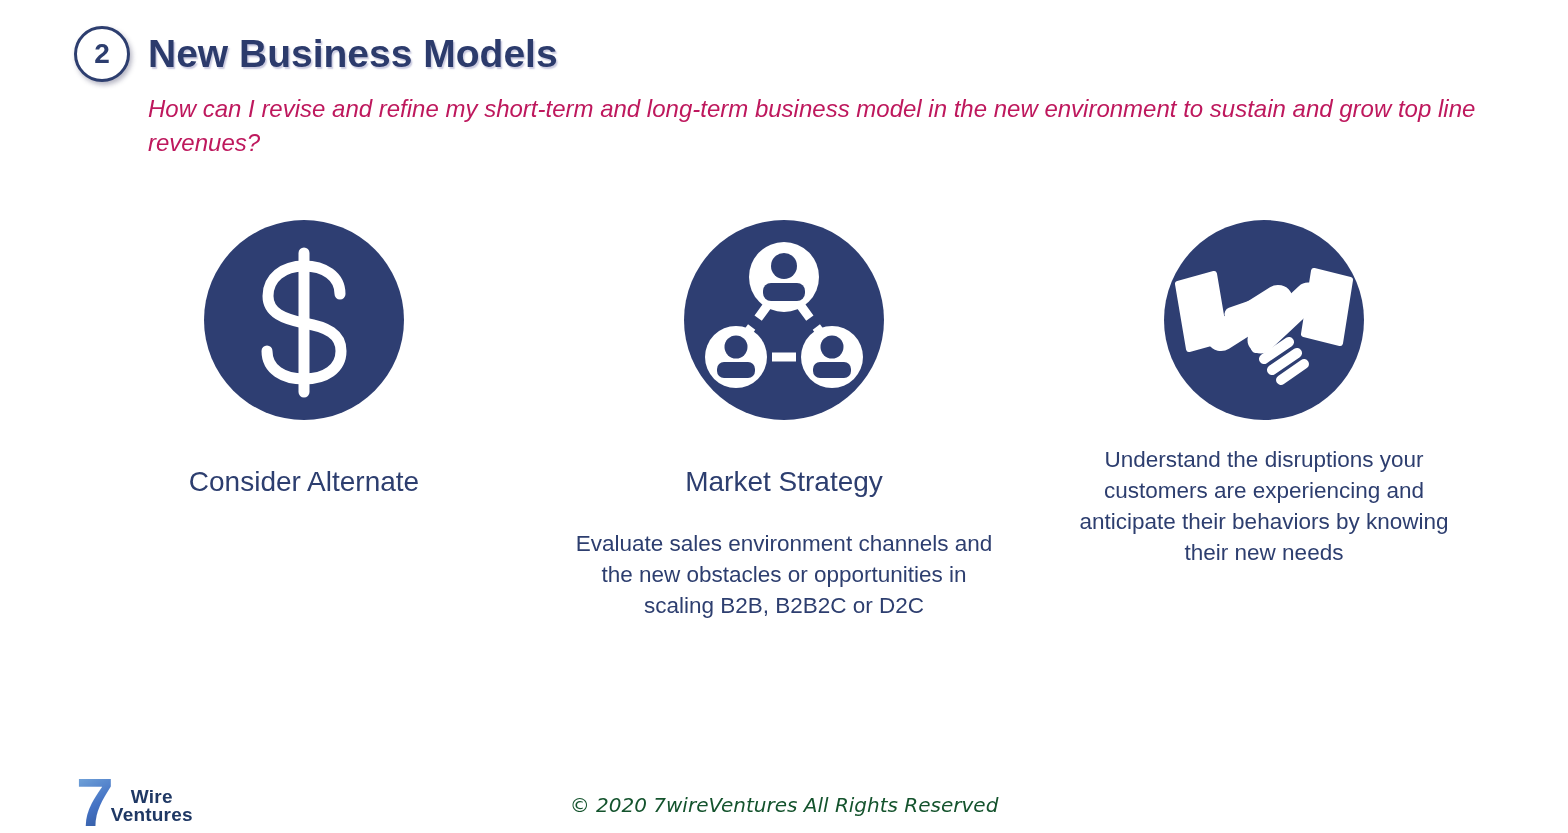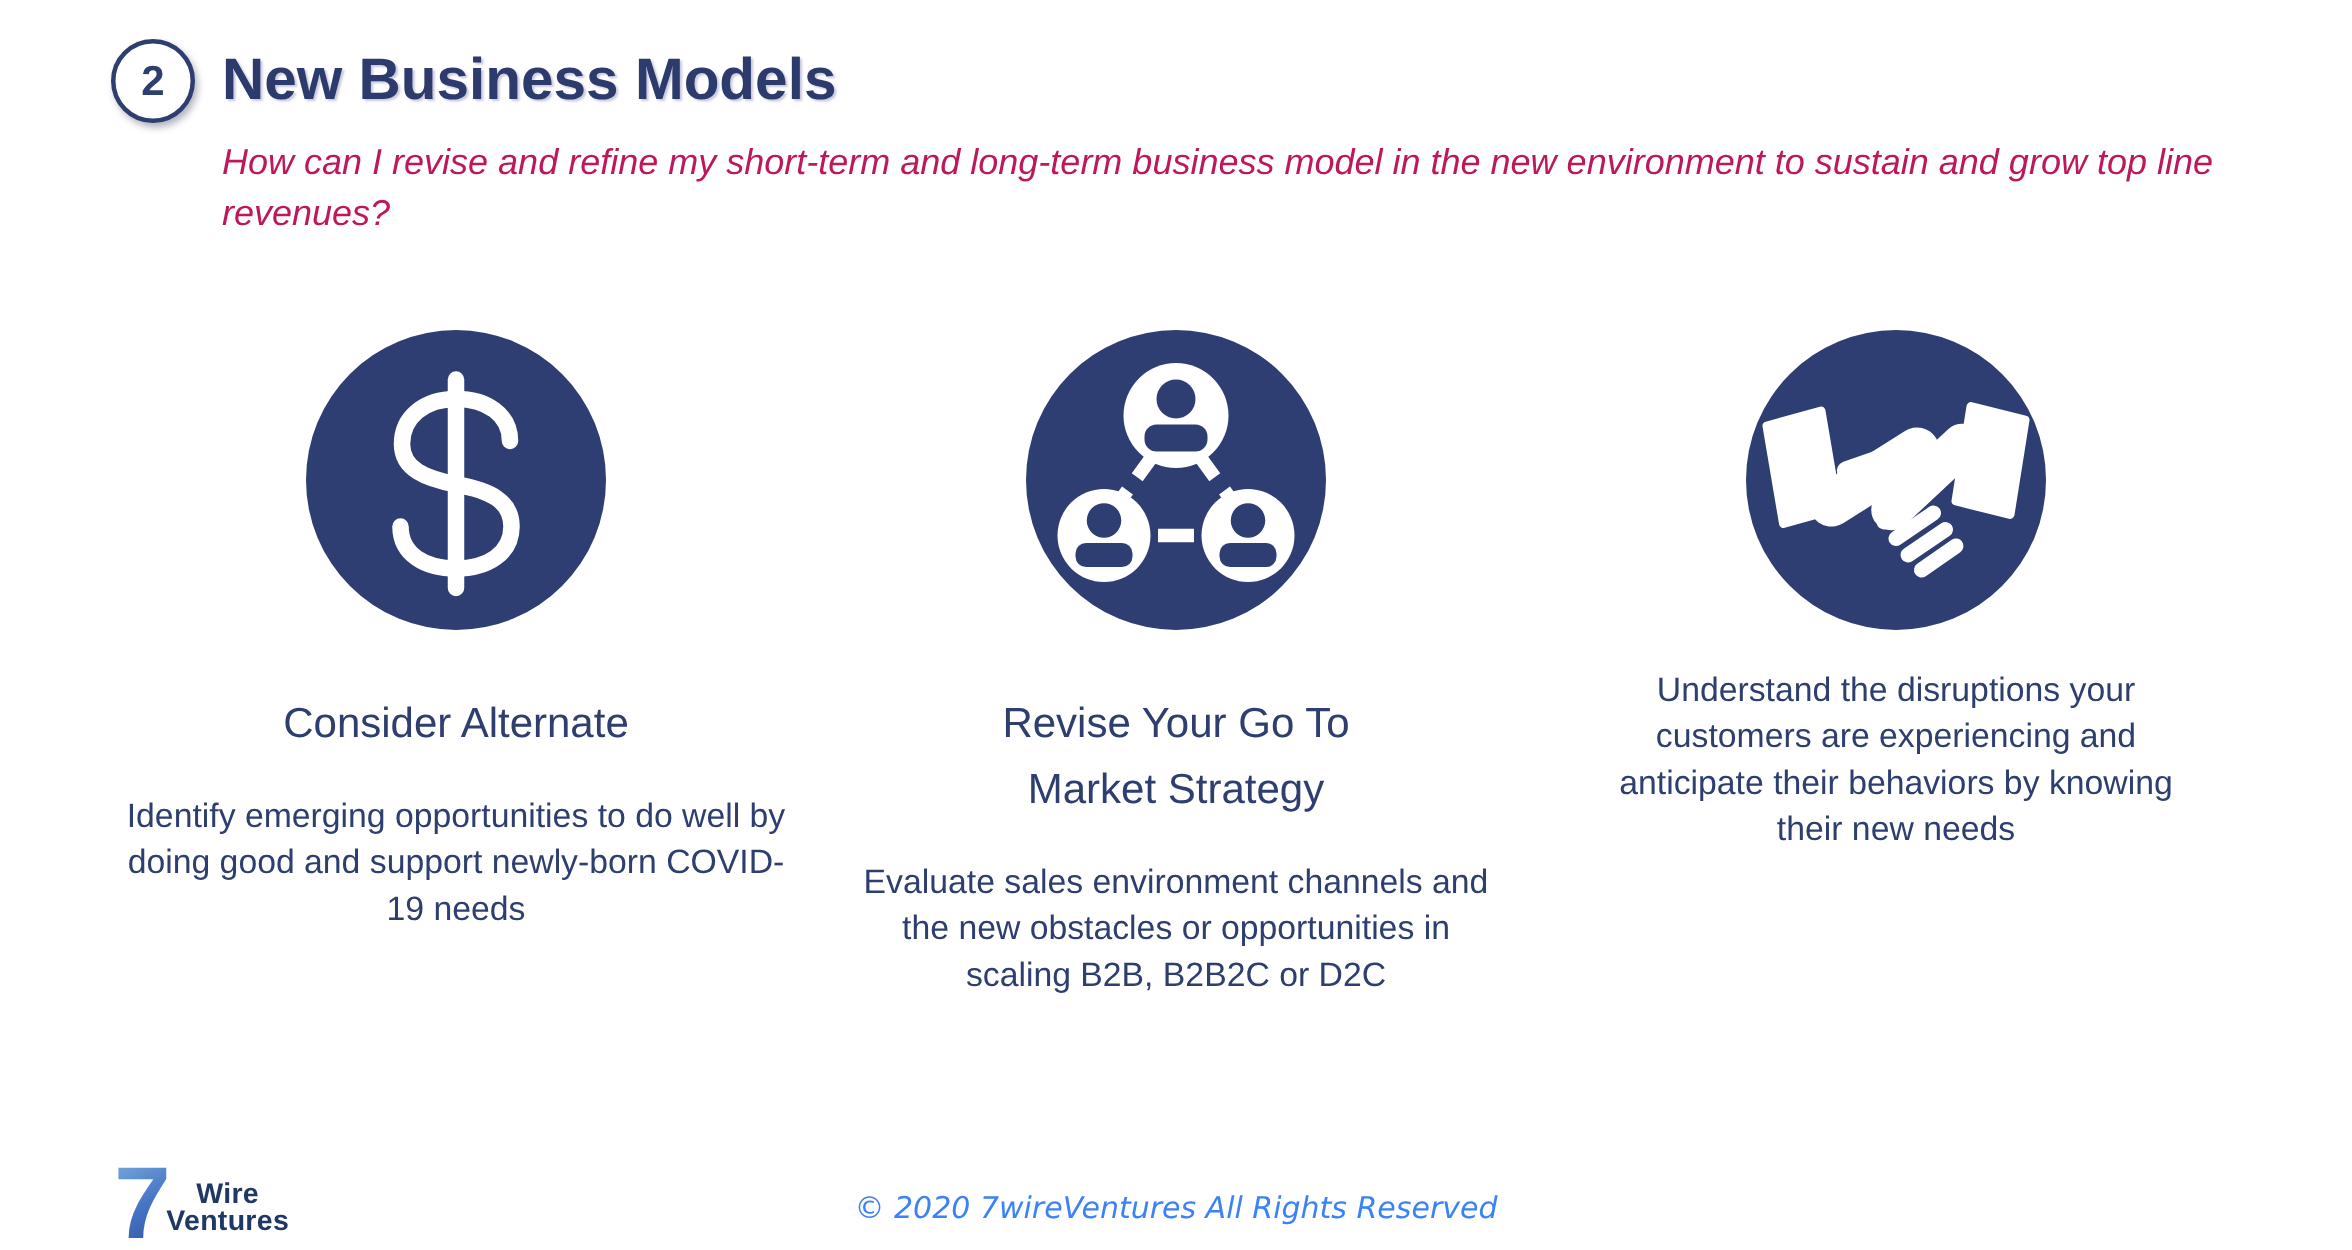--- a/index.html
+++ b/index.html
@@ -37,21 +37,21 @@
   .col-title { margin:40px 0 0 0; font-size:28px; line-height:44px; font-weight:400; color:#2D3E6F; }
   .col-title span { display:block; }
   .col-desc { margin:24px auto 0; font-size:22.5px; line-height:31px; color:#2D3E6F; }
   .col:nth-child(1) .col-desc { max-width:445px; }
   .col:nth-child(2) .col-desc { max-width:432px; }
   .col:nth-child(3) .col-desc { max-width:410px; }
 
   
   .copyright {
     position:absolute; left:0; right:0; bottom:16px; text-align:center;
-    font-family:"DejaVu Sans", sans-serif; font-style:italic; font-size:20px; color:#3b82f6;
+    font-family:"DejaVu Sans", sans-serif; font-style:italic; font-size:20px; color:#14532d;
   }
   .logo { position:absolute; left:76px; bottom:2px; display:flex; align-items:flex-end; }
   .logo-seven {
     font-size:68px; font-weight:700; line-height:58px;
     background:linear-gradient(150deg,#74A6DA 5%,#4472C4 55%,#2F5496 100%);
     -webkit-background-clip:text; background-clip:text; color:transparent;
   }
   .logo-text { display:flex; flex-direction:column; margin-left:-3px; margin-bottom:7px; text-align:center; }
   .logo-text span { font-size:19px; font-weight:700; color:#1F3864; line-height:18px; letter-spacing:.2px; }
 
@@ -76,21 +76,20 @@
         <svg width="200" height="200" viewBox="0 0 200 200">
           <g fill="none" stroke="#ffffff" stroke-width="11" stroke-linecap="round">
             <path d="M136,74 C136,56 120,46 100,46 C79,46 64,58 64,76 C64,93 80,99 100,103 C123,107 137,114 137,131 C137,149 121,159 100,159 C80,159 63,150 63,131"></path>
             <line x1="100" y1="33" x2="100" y2="172"></line>
           </g>
         </svg>
       </div>
       <h2 class="col-title">
         <span>Consider Alternate</span>
       </h2>
-      <p class="col-desc">Identify emerging opportunities to do well by doing good and support newly-born COVID-19 needs</p>
     </section>
 
     <section class="col">
       <div class="icon-circle">
         <svg width="200" height="200" viewBox="0 0 200 200">
           <g stroke="#ffffff" stroke-width="9">
             <line x1="83" y1="86" x2="64" y2="112" stroke-dasharray="15 11"></line>
             <line x1="117" y1="86" x2="136" y2="112" stroke-dasharray="15 11"></line>
             <line x1="88" y1="137" x2="112" y2="137"></line>
           </g>
@@ -99,21 +98,20 @@
           <rect x="79" y="63" width="42" height="18" rx="8" fill="#2E3E72"></rect>
           <circle cx="52" cy="137" r="31" fill="#ffffff"></circle>
           <circle cx="52" cy="127" r="11.5" fill="#2E3E72"></circle>
           <rect x="33" y="142" width="38" height="16" rx="7" fill="#2E3E72"></rect>
           <circle cx="148" cy="137" r="31" fill="#ffffff"></circle>
           <circle cx="148" cy="127" r="11.5" fill="#2E3E72"></circle>
           <rect x="129" y="142" width="38" height="16" rx="7" fill="#2E3E72"></rect>
         </svg>
       </div>
       <h2 class="col-title">
-        <span>Revise Your Go To</span>
         <span>Market Strategy</span>
       </h2>
       <p class="col-desc">Evaluate sales environment channels and the new obstacles or opportunities in scaling B2B, B2B2C or D2C</p>
     </section>
 
     <section class="col">
       <div class="icon-circle">
         <svg width="200" height="200" viewBox="0 0 200 200">
           <g fill="#ffffff" stroke="#ffffff" stroke-width="6" stroke-linejoin="round">
             <polygon points="14,64 50,54 61,119 25,129"></polygon>

